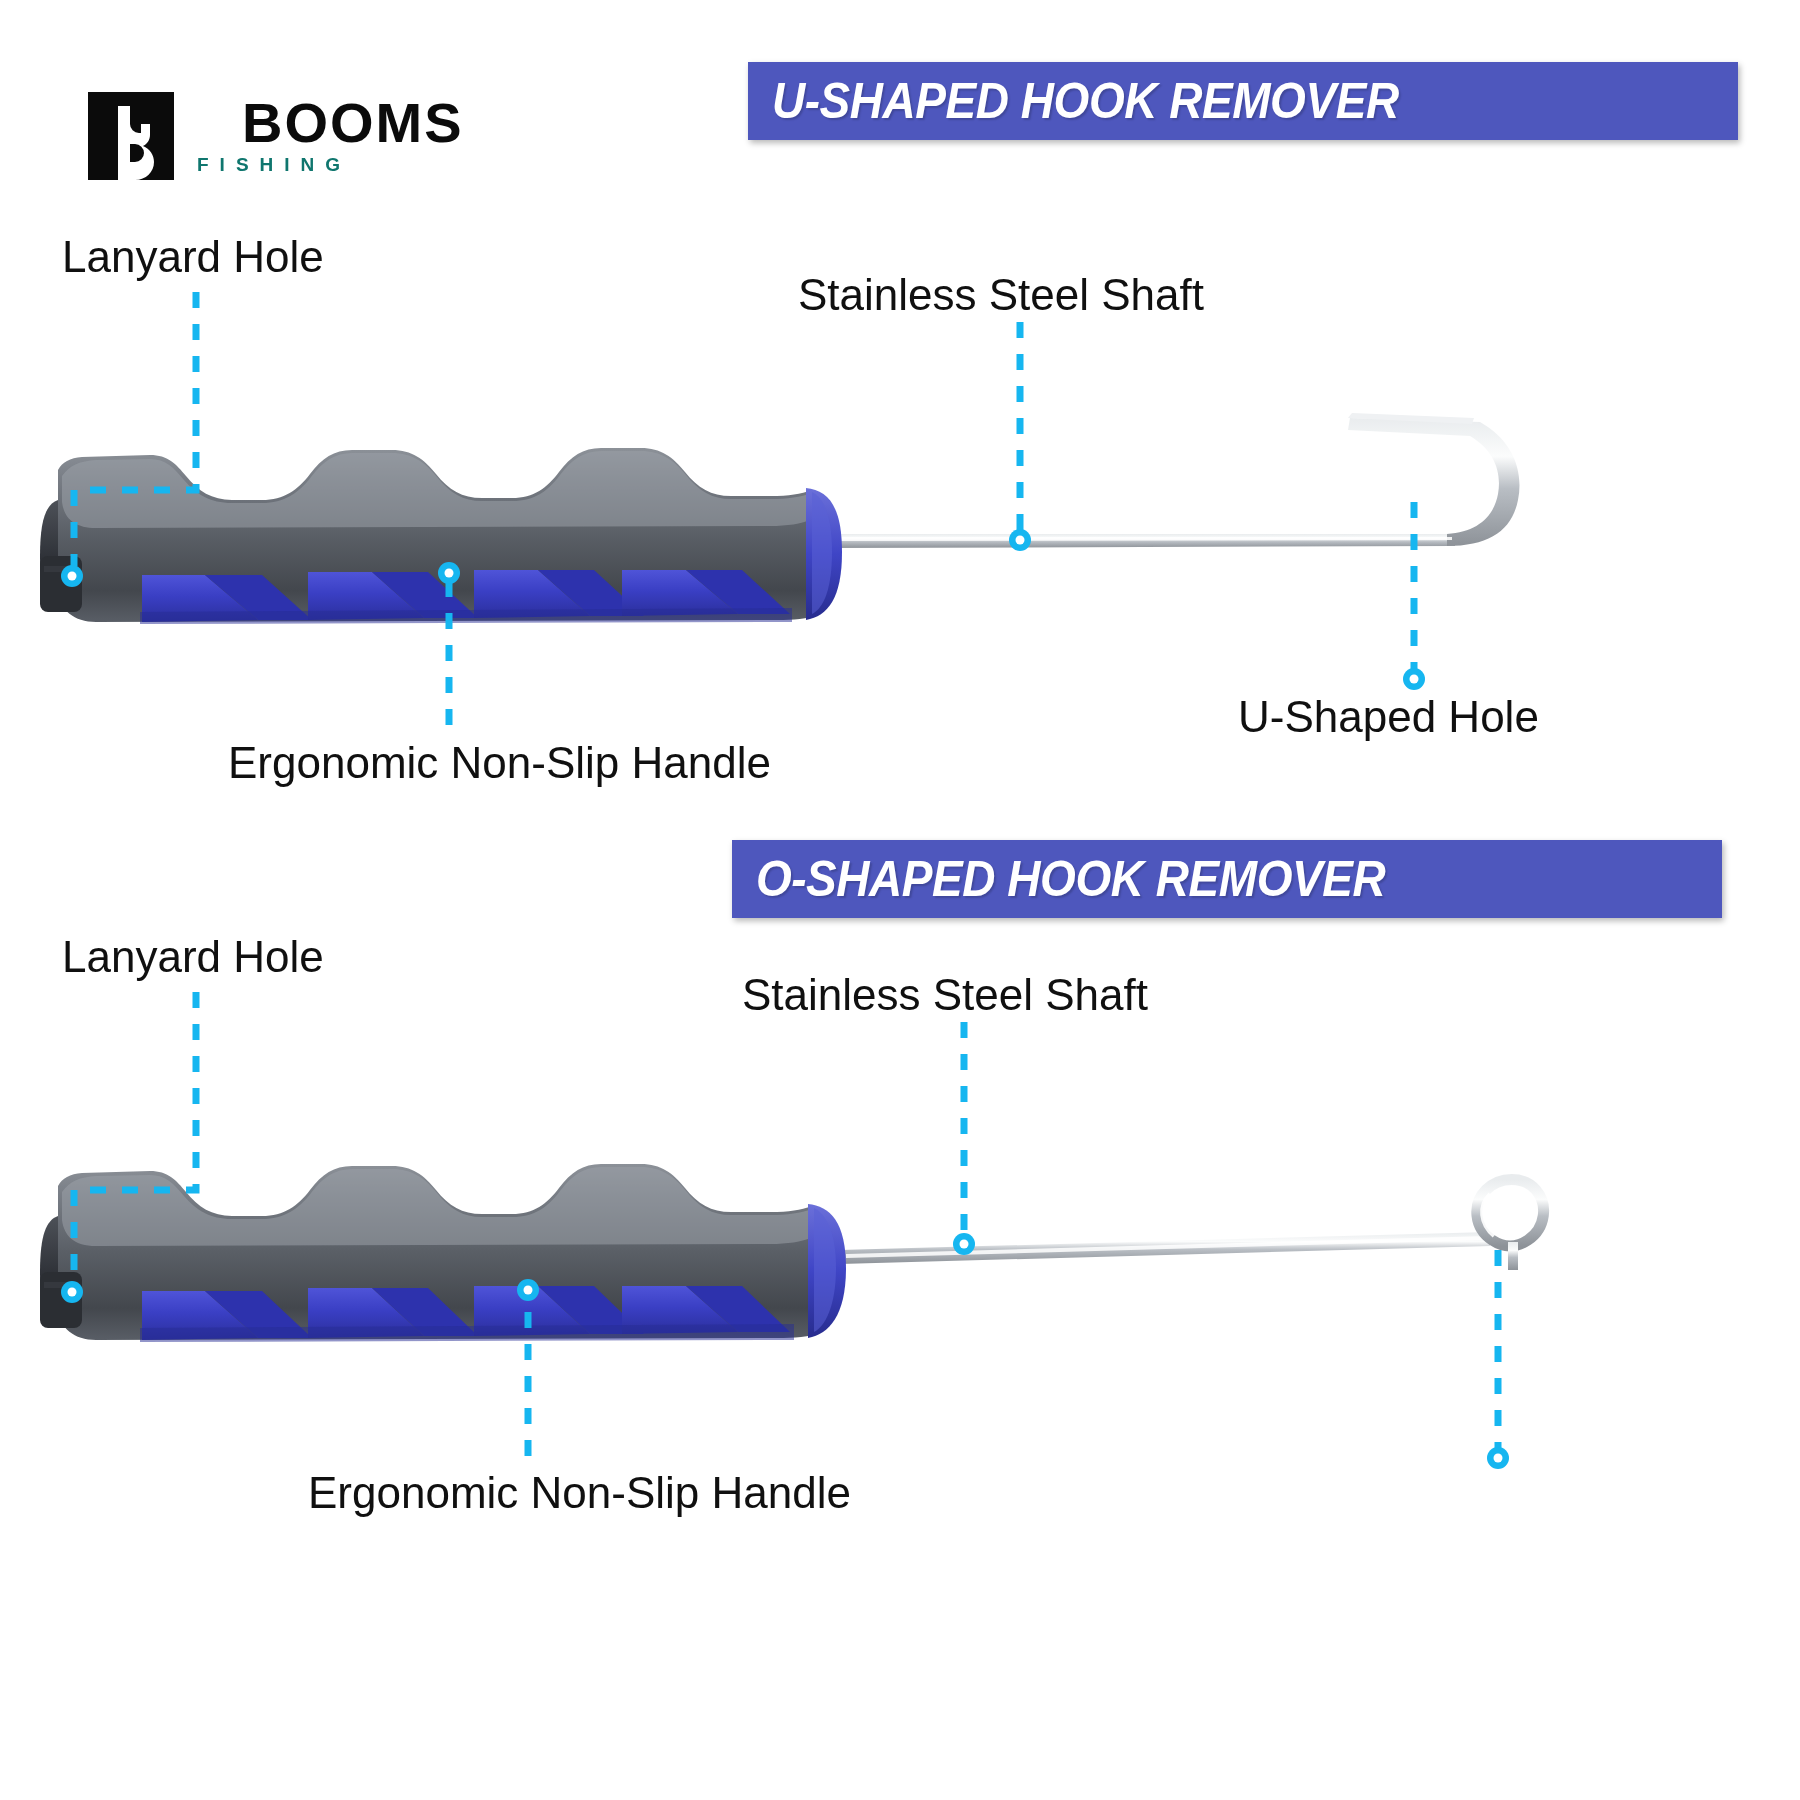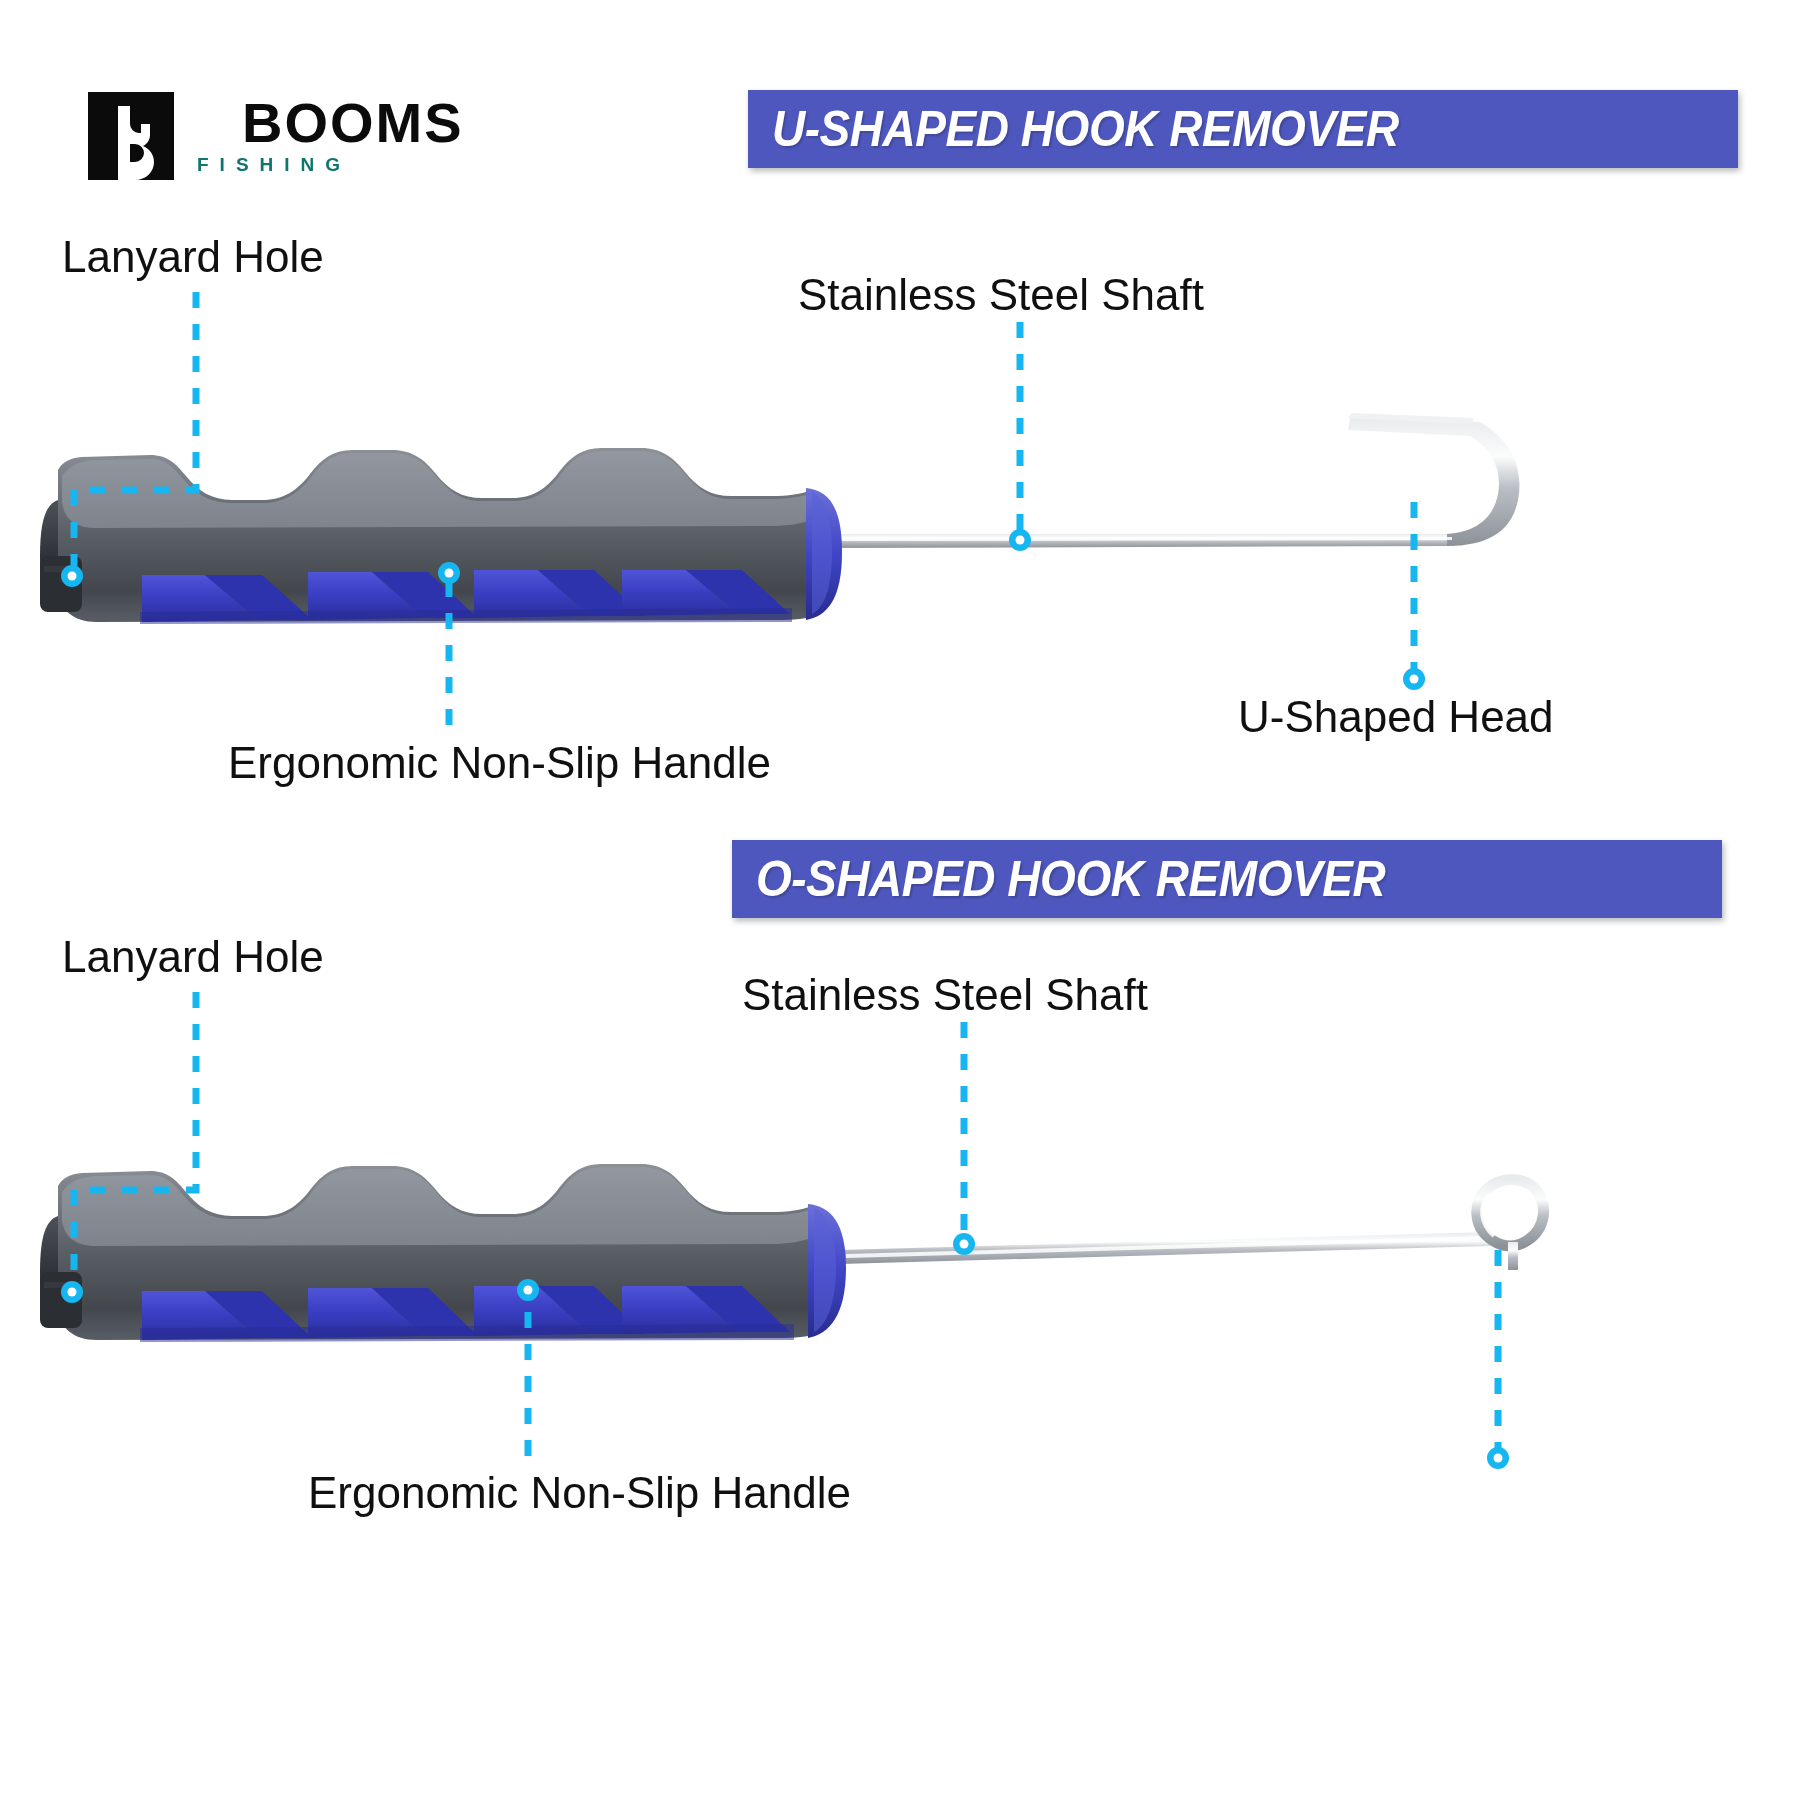--- a/index.html
+++ b/index.html
@@ -31,21 +31,21 @@
     box-shadow:2px 3px 6px rgba(0,0,0,.28);
   }
   .banner span{
     color:#ffffff;font-weight:bold;font-style:italic;
     font-family:"Liberation Sans", sans-serif;
     font-size:50px;letter-spacing:-0.5px;
     transform:scaleX(.92);transform-origin:left center;
     white-space:nowrap;padding-left:26px;
     text-shadow:2px 2px 2px rgba(0,0,0,.18);
   }
-  #banner-1{left:748px;top:62px;width:990px;height:78px;margin-top:28px;}
+  #banner-1{left:748px;top:62px;width:990px;height:78px;}
   #banner-2{left:732px;top:840px;width:990px;height:78px;}
 
   
   .label{
     position:absolute;color:#101010;font-size:44px;
     font-family:"Liberation Sans", sans-serif;white-space:nowrap;
   }
 
   
   .leader{position:absolute;left:0;top:0;width:1800px;height:1800px;pointer-events:none;}
@@ -210,21 +210,21 @@
       <circle cx="449" cy="573" r="11" fill="#16b6f0"></circle>
         <circle cx="449" cy="573" r="4.5" fill="#ffffff"></circle>
       <circle cx="1414" cy="679" r="11" fill="#16b6f0"></circle>
         <circle cx="1414" cy="679" r="4.5" fill="#ffffff"></circle>
     </g>
   </svg>
 
   <div class="label" style="left:62px;top:232px;">Lanyard Hole</div>
   <div class="label" style="left:798px;top:270px;">Stainless Steel Shaft</div>
   <div class="label" style="left:228px;top:738px;">Ergonomic Non-Slip Handle</div>
-  <div class="label" style="left:1238px;top:692px;">U-Shaped Head</div>
+  <div class="label" style="left:1238px;top:692px;">U-Shaped Hole</div>
 
   <div class="tool" style="left:0;top:760px;width:1800px;height:1040px;">
     <svg width="1800" height="1040" viewBox="0 0 1800 1040">
       <defs>
         <linearGradient id="gh2" x1="0" y1="0" x2="0" y2="1">
           <stop offset="0%" stop-color="#8c9198"></stop>
           <stop offset="18%" stop-color="#787d85"></stop>
           <stop offset="50%" stop-color="#5a5f66"></stop>
           <stop offset="82%" stop-color="#43474d"></stop>
           <stop offset="100%" stop-color="#595e66"></stop>

